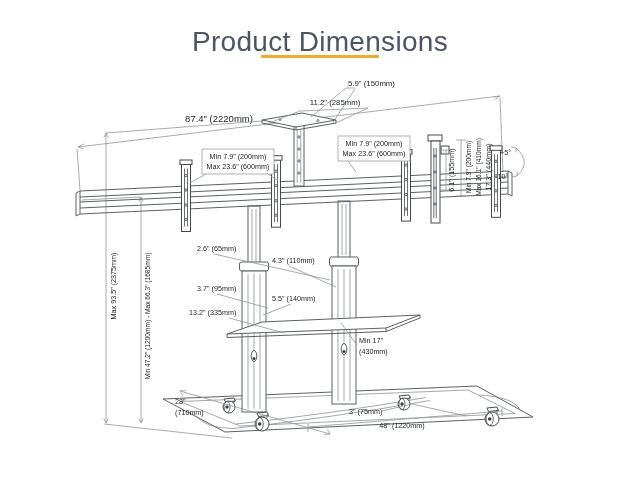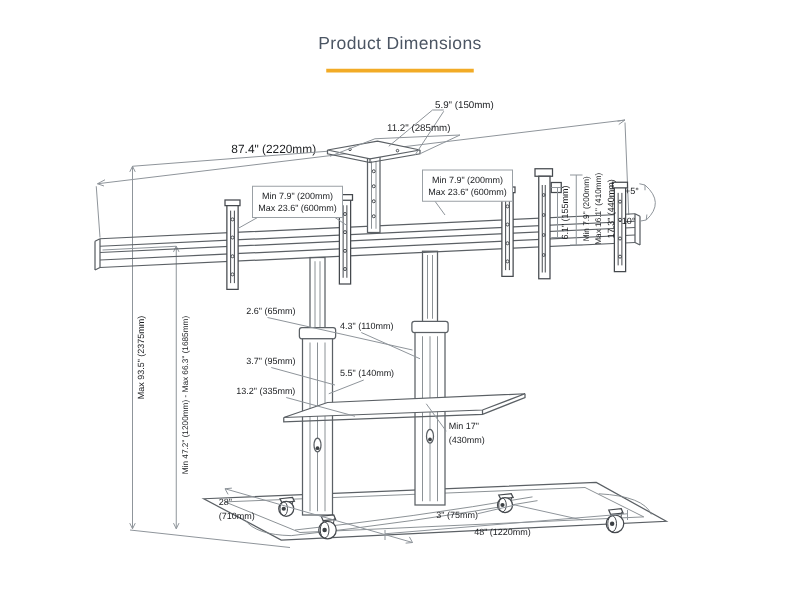--- a/index.html
+++ b/index.html
@@ -1,19 +1,19 @@
 <!DOCTYPE html>
 <html><head>
 <meta charset="utf-8">
 <style>
   html,body{margin:0;padding:0;background:#fff;}
   #page{position:relative;width:640px;height:480px;background:#fff;overflow:hidden;
         font-family:"Liberation Sans",sans-serif;}
   #title{position:absolute;top:26px;left:0;width:100%;text-align:center;
-         font-size:14px;font-weight:400;color:#4b5563;letter-spacing:.3px;}
+         font-size:28px;font-weight:400;color:#4b5563;letter-spacing:.3px;}
   #rule{position:absolute;top:55px;left:261px;width:118px;height:2.5px;}
   svg{position:absolute;top:0;left:0;}
   svg text{font-family:"Liberation Sans",sans-serif;fill:#1b1d20;}
   .t{font-size:7.2px;}
   .tt{font-size:7.8px;}
   .tm{font-size:9.5px;}
   .ts{font-size:6.6px;}
   .mid{text-anchor:middle;}
   .st{stroke:#5b6065;stroke-width:1;fill:none;}
   .stf{stroke:#5b6065;stroke-width:1;fill:#fff;}

